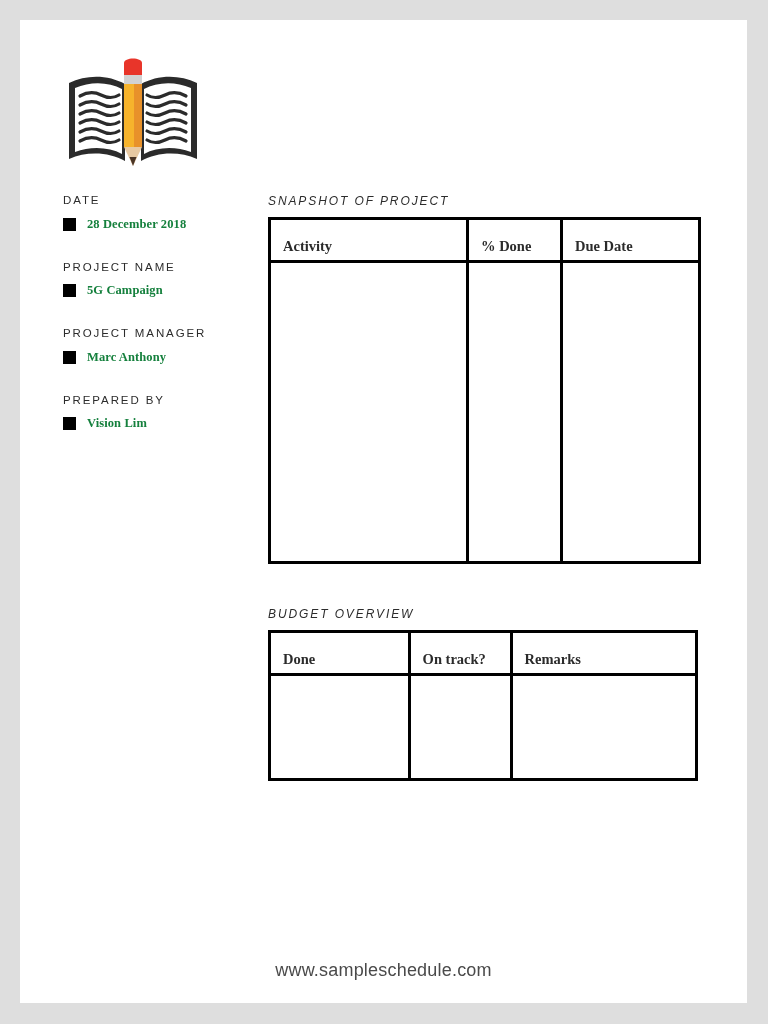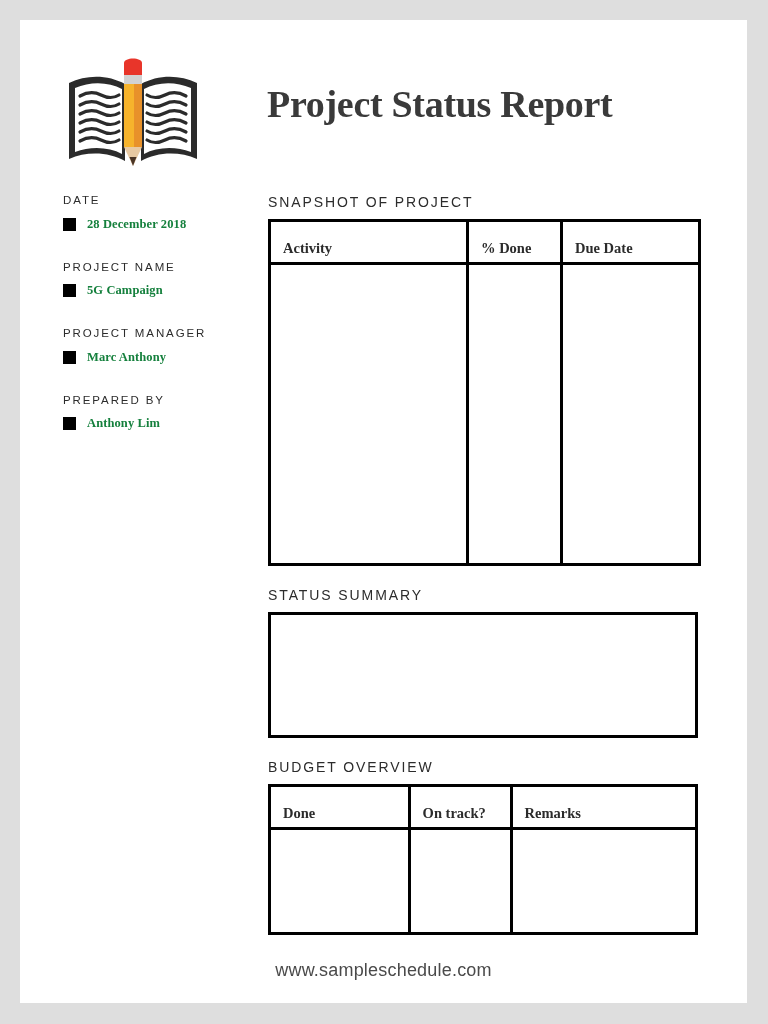--- a/index.html
+++ b/index.html
@@ -98,27 +98,28 @@
     position: absolute;
     left: 248px;
     top: 175px;
     width: 430px;
   }
 
   .section { margin-bottom: 0; }
 
   .section-label {
     font-family: "Liberation Sans", sans-serif;
-    font-size: 14px;
+    font-size: 12px;
     font-weight: 400;
     letter-spacing: 1.9px;
     color: #2c2c2c;
     text-transform: uppercase;
     line-height: 1;
     margin-bottom: 10px;
+    font-style: italic;
   }
 
   table.grid {
     width: 430px;
     border-collapse: collapse;
     table-layout: fixed;
   }
 
   table.grid th, table.grid td {
     border: 3px solid #000000;
@@ -214,21 +215,20 @@
 
         <rect x="61" y="29" width="10" height="63" fill="#f6b32c"></rect>
         <rect x="71" y="29" width="8" height="63" fill="#e8912a"></rect>
 
         <path d="M61 92 L79 92 L70 111 Z" fill="#e8c9a2"></path>
 
         <path d="M66.5 102 L73.5 102 L70 111 Z" fill="#4a3526"></path>
       </svg>
     </div>
 
-    <div class="doc-title">Project Status Report</div>
   </div>
 
   <div class="sidebar">
 
     <div class="field-block">
       <div class="field-label">DATE</div>
       <div class="field-value-row">
         <span class="bullet-square"></span>
         <span class="field-value">28 December 2018</span>
       </div>
@@ -248,21 +248,21 @@
       <div class="field-value-row">
         <span class="bullet-square"></span>
         <span class="field-value">Marc Anthony</span>
       </div>
     </div>
 
     <div class="field-block">
       <div class="field-label">PREPARED BY</div>
       <div class="field-value-row">
         <span class="bullet-square"></span>
-        <span class="field-value">Anthony Lim</span>
+        <span class="field-value">Vision Lim</span>
       </div>
     </div>
 
   </div>
 
   <div class="main-col">
 
     <div class="section">
       <div class="section-label">SNAPSHOT OF PROJECT</div>
       <table class="grid snapshot-table">
@@ -278,24 +278,20 @@
             <td class="body-cell"></td>
             <td class="body-cell"></td>
             <td class="body-cell"></td>
           </tr>
         </tbody>
       </table>
     </div>
 
     <div class="spacer-after-snapshot"></div>
 
-    <div class="section">
-      <div class="section-label">STATUS SUMMARY</div>
-      <div class="summary-box"></div>
-    </div>
 
     <div class="spacer-after-summary"></div>
 
     <div class="section">
       <div class="section-label">BUDGET OVERVIEW</div>
       <table class="grid budget-table">
         <thead>
           <tr>
             <th class="col-item">Done</th>
             <th class="col-ontrack">On track?</th>

